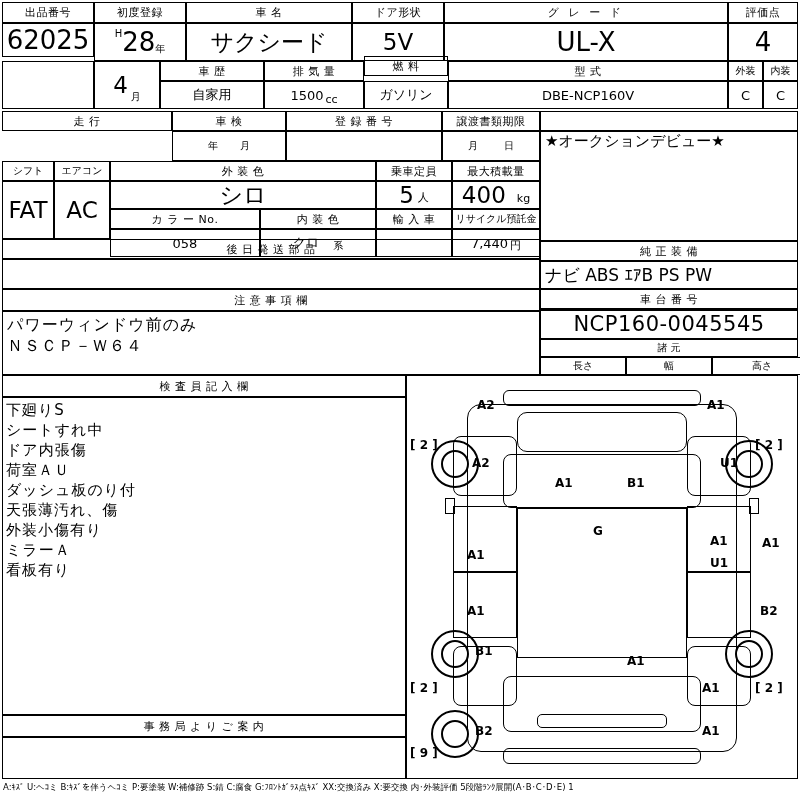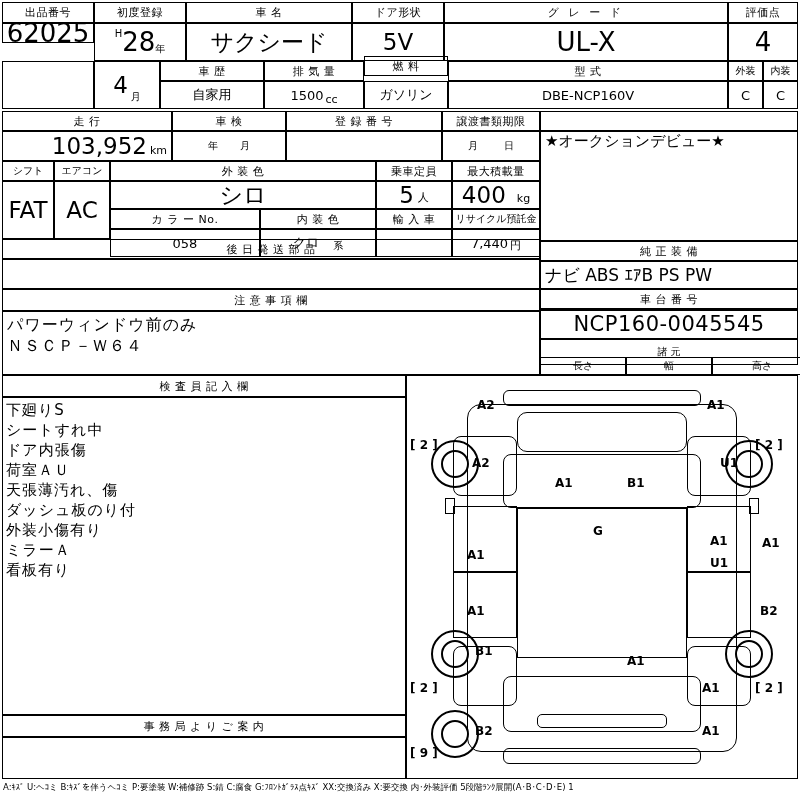--- a/index.html
+++ b/index.html
@@ -42,21 +42,21 @@
   .dg-box { position:absolute; border:1.5px solid #000; }
   .wheel { position:absolute; border:2.5px solid #000; border-radius:50%; }
   .wheel-in { position:absolute; border:2px solid #000; border-radius:50%; }
 </style>
 </head>
 <body>
 
 <div class="sheet">
 
   <div class="bx lbl" style="left:2px;top:2px;width:92px;height:21px;">出品番号</div>
-  <div class="bx val-xl" style="left:2px;top:23px;width:92px;height:20px;">62025</div>
+  <div class="bx val-xl" style="left:2px;top:23px;width:92px;height:34px;">62025</div>
 
   <div class="bx lbl" style="left:94px;top:2px;width:92px;height:21px;">初度登録</div>
   <div class="bx" style="left:94px;top:23px;width:92px;height:38px;">
     <span class="sub" style="align-self:flex-start;margin-top:4px;">H</span>
     <span class="val-xl">28</span>
     <span class="sub" style="align-self:flex-end;margin-bottom:4px;">年</span>
   </div>
 
   <div class="bx lbl" style="left:186px;top:2px;width:166px;height:21px;">車 名</div>
   <div class="bx val-lg" style="left:186px;top:23px;width:166px;height:38px;">サクシード</div>
@@ -90,24 +90,20 @@
   <div class="bx val" style="left:728px;top:81px;width:35px;height:28px;">C</div>
   <div class="bx val" style="left:763px;top:81px;width:35px;height:28px;">C</div>
 
   <div class="bx" style="left:2px;top:61px;width:92px;height:48px;"></div>
   <div class="bx" style="left:94px;top:61px;width:66px;height:48px;">
     <span class="val-lg">4</span>
     <span class="sub" style="align-self:flex-end;margin-bottom:4px;margin-left:3px;">月</span>
   </div>
 
   <div class="bx lbl" style="left:2px;top:111px;width:170px;height:20px;">走 行</div>
-  <div class="bx right" style="left:2px;top:131px;width:170px;height:30px;">
-    <span class="val-lg">103,952</span>
-    <span class="unit" style="margin-left:3px;align-self:flex-end;margin-bottom:3px;">km</span>
-  </div>
 
   <div class="bx lbl" style="left:172px;top:111px;width:114px;height:20px;">車 検</div>
   <div class="bx" style="left:172px;top:131px;width:114px;height:30px;">
     <span class="sub" style="margin-right:22px;">年</span>
     <span class="sub">月</span>
   </div>
 
   <div class="bx lbl" style="left:286px;top:111px;width:156px;height:20px;">登 録 番 号</div>
   <div class="bx val" style="left:286px;top:131px;width:156px;height:30px;"></div>
 
@@ -174,34 +170,34 @@
     <span style="font-size:17px;">ナビ ABS ｴｱB PS PW</span>
   </div>
 
   <div class="bx" style="left:540px;top:289px;width:258px;height:22px;"></div>
 
   <div class="bx lbl" style="left:540px;top:289px;width:258px;height:20px;">車 台 番 号</div>
   <div class="bx" style="left:540px;top:309px;width:258px;height:30px;">
     <span style="font-size:21px;letter-spacing:0.5px;">NCP160-0045545</span>
   </div>
 
-  <div class="bx sub" style="left:540px;top:339px;width:258px;height:26px;">諸 元</div>
+  <div class="bx sub" style="left:540px;top:339px;width:258px;height:18px;">諸 元</div>
   <div class="bx sub" style="left:540px;top:357px;width:86px;height:18px;">長さ</div>
   <div class="bx sub" style="left:626px;top:357px;width:86px;height:18px;">幅</div>
   <div class="bx sub" style="left:712px;top:357px;width:100px;height:18px;">高さ</div>
 
   <div class="bx lbl" style="left:2px;top:375px;width:404px;height:22px;">検 査 員 記 入 欄</div>
   <div class="bx" style="left:2px;top:397px;width:404px;height:318px;align-items:flex-start;justify-content:flex-start;">
     <div class="memo" id="memo-list" style="top:2px;">
         <div>下廻りS</div>
         <div>シートすれ中</div>
         <div>ドア内張傷</div>
         <div>荷室ＡＵ</div>
+        <div>ダッシュ板のり付</div>
         <div>天張薄汚れ、傷</div>
-        <div>ダッシュ板のり付</div>
         <div>外装小傷有り</div>
         <div>ミラーＡ</div>
         <div>看板有り</div>
       </div>
   </div>
 
   <div class="bx lbl" style="left:2px;top:715px;width:404px;height:22px;">事 務 局 よ り ご 案 内</div>
   <div class="bx" style="left:2px;top:737px;width:404px;height:42px;"></div>
 
   <div class="bx" style="left:406px;top:375px;width:392px;height:404px;">

